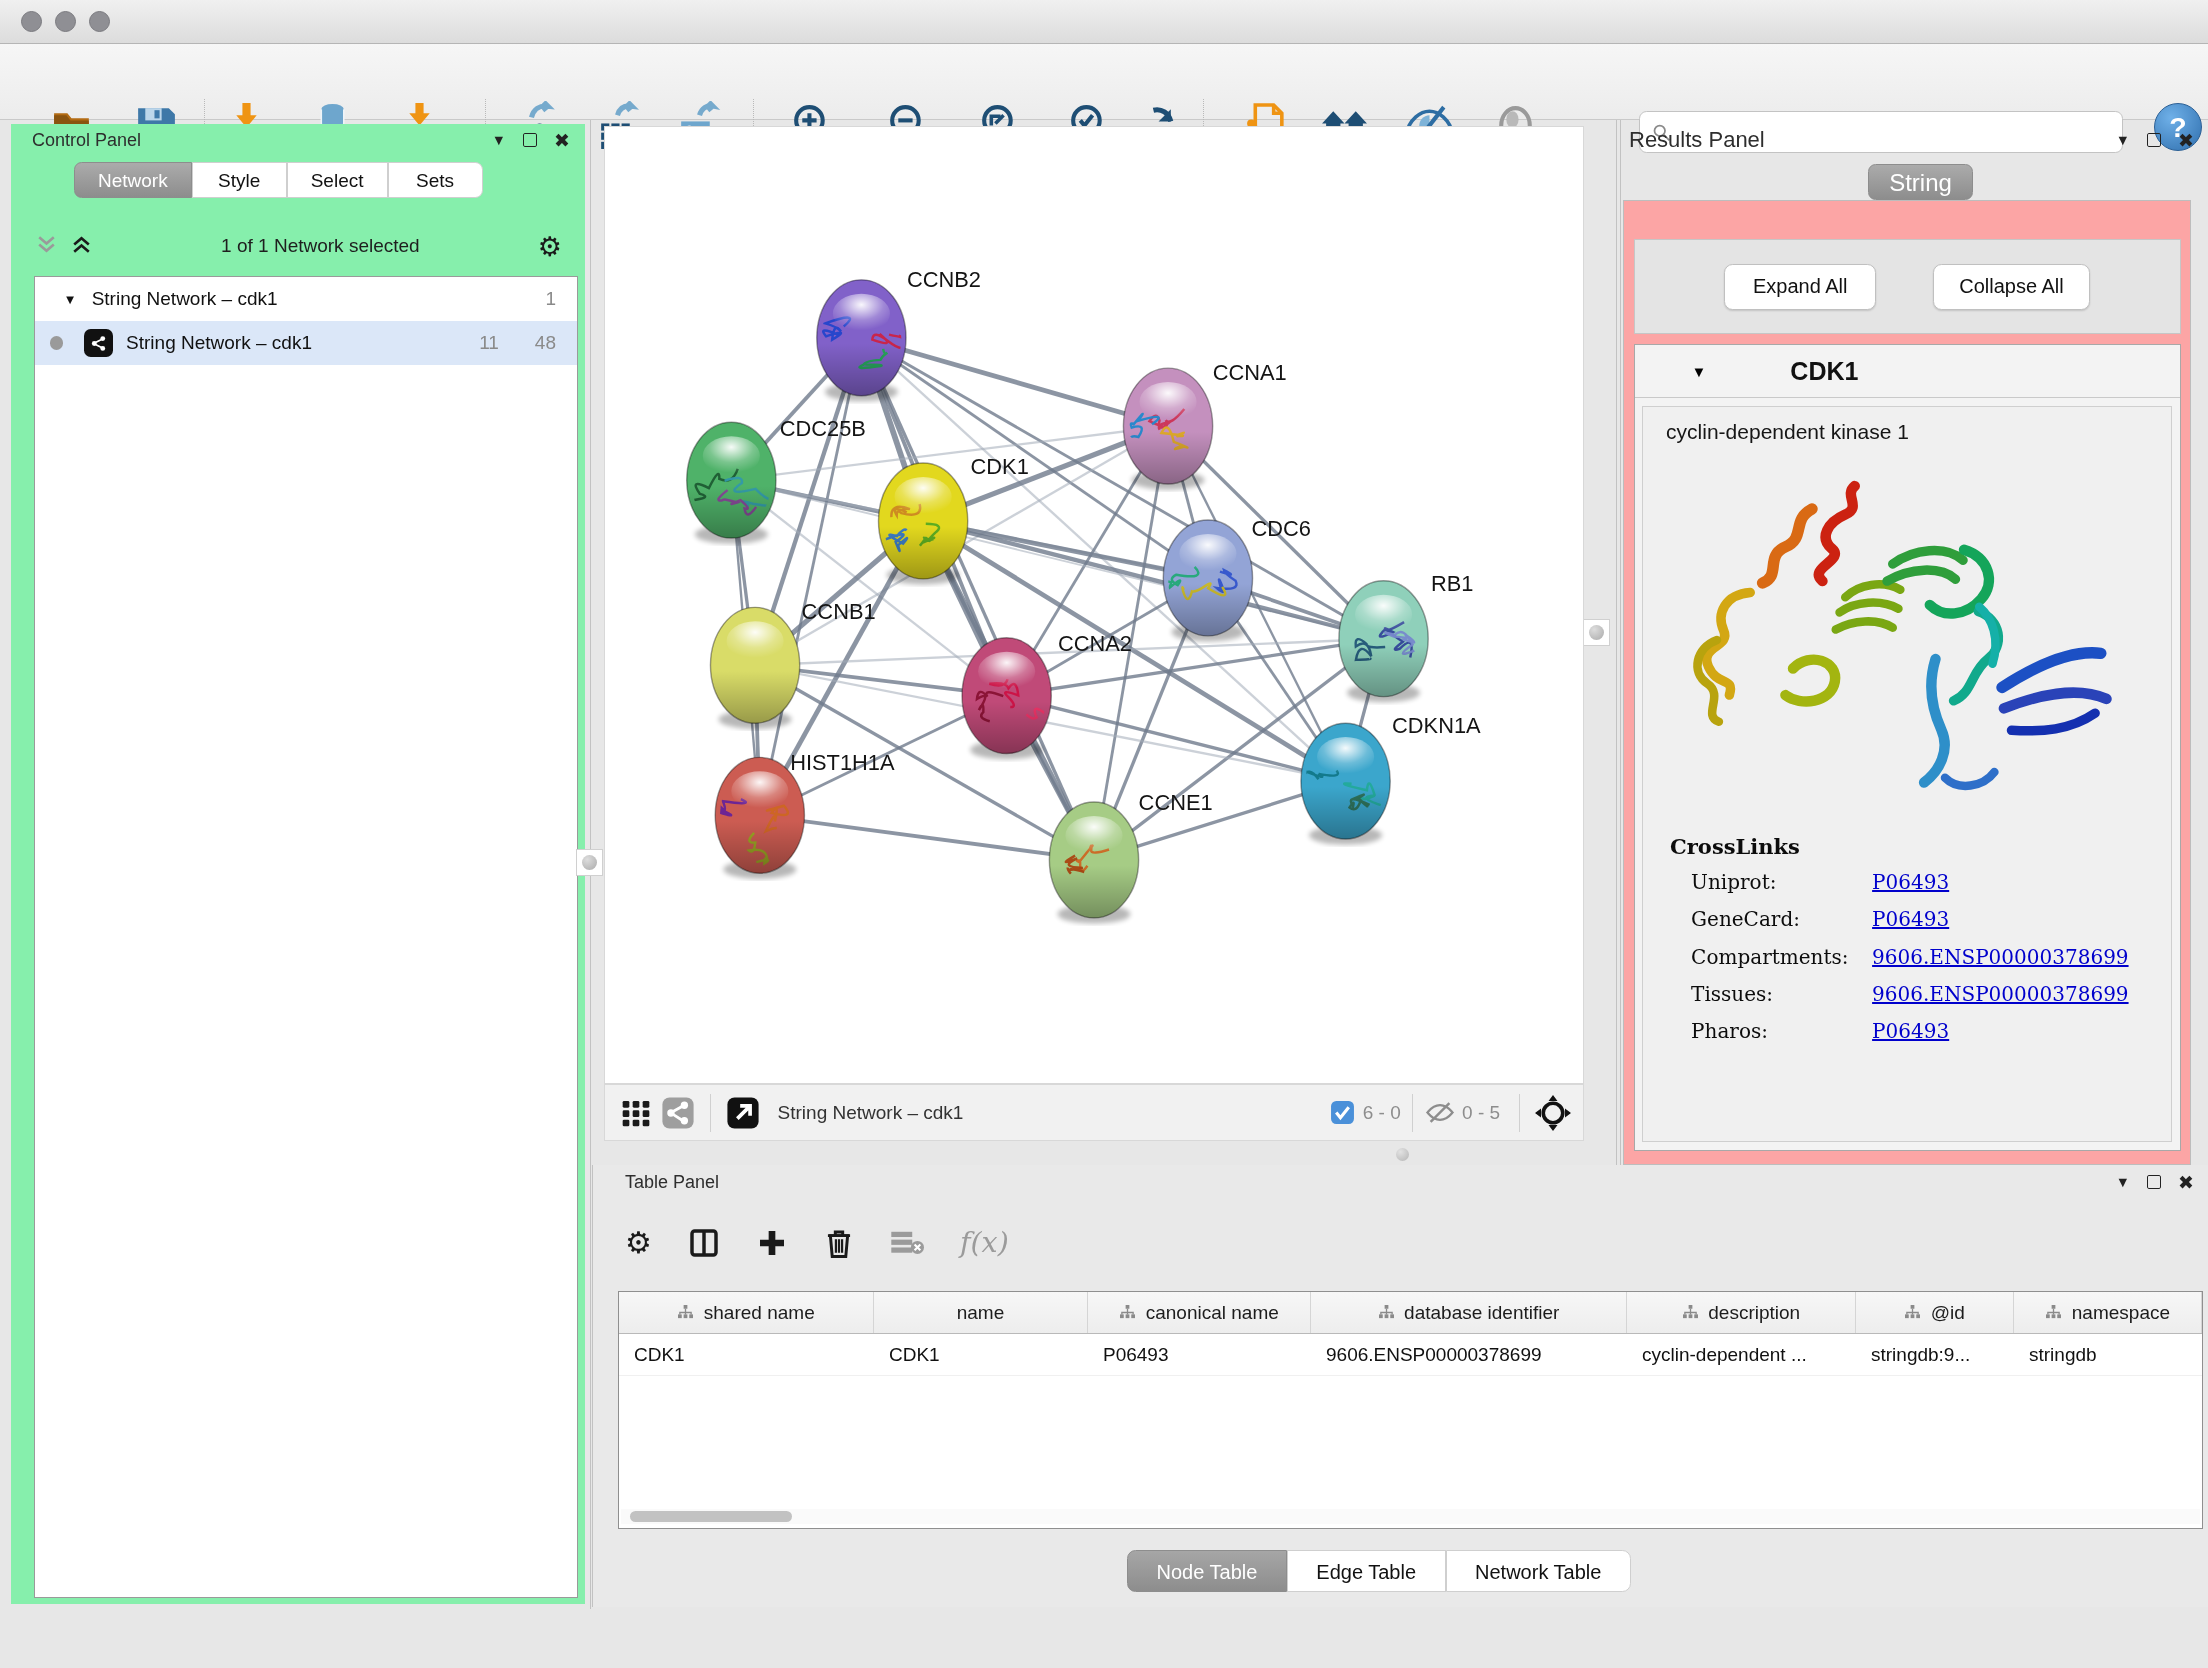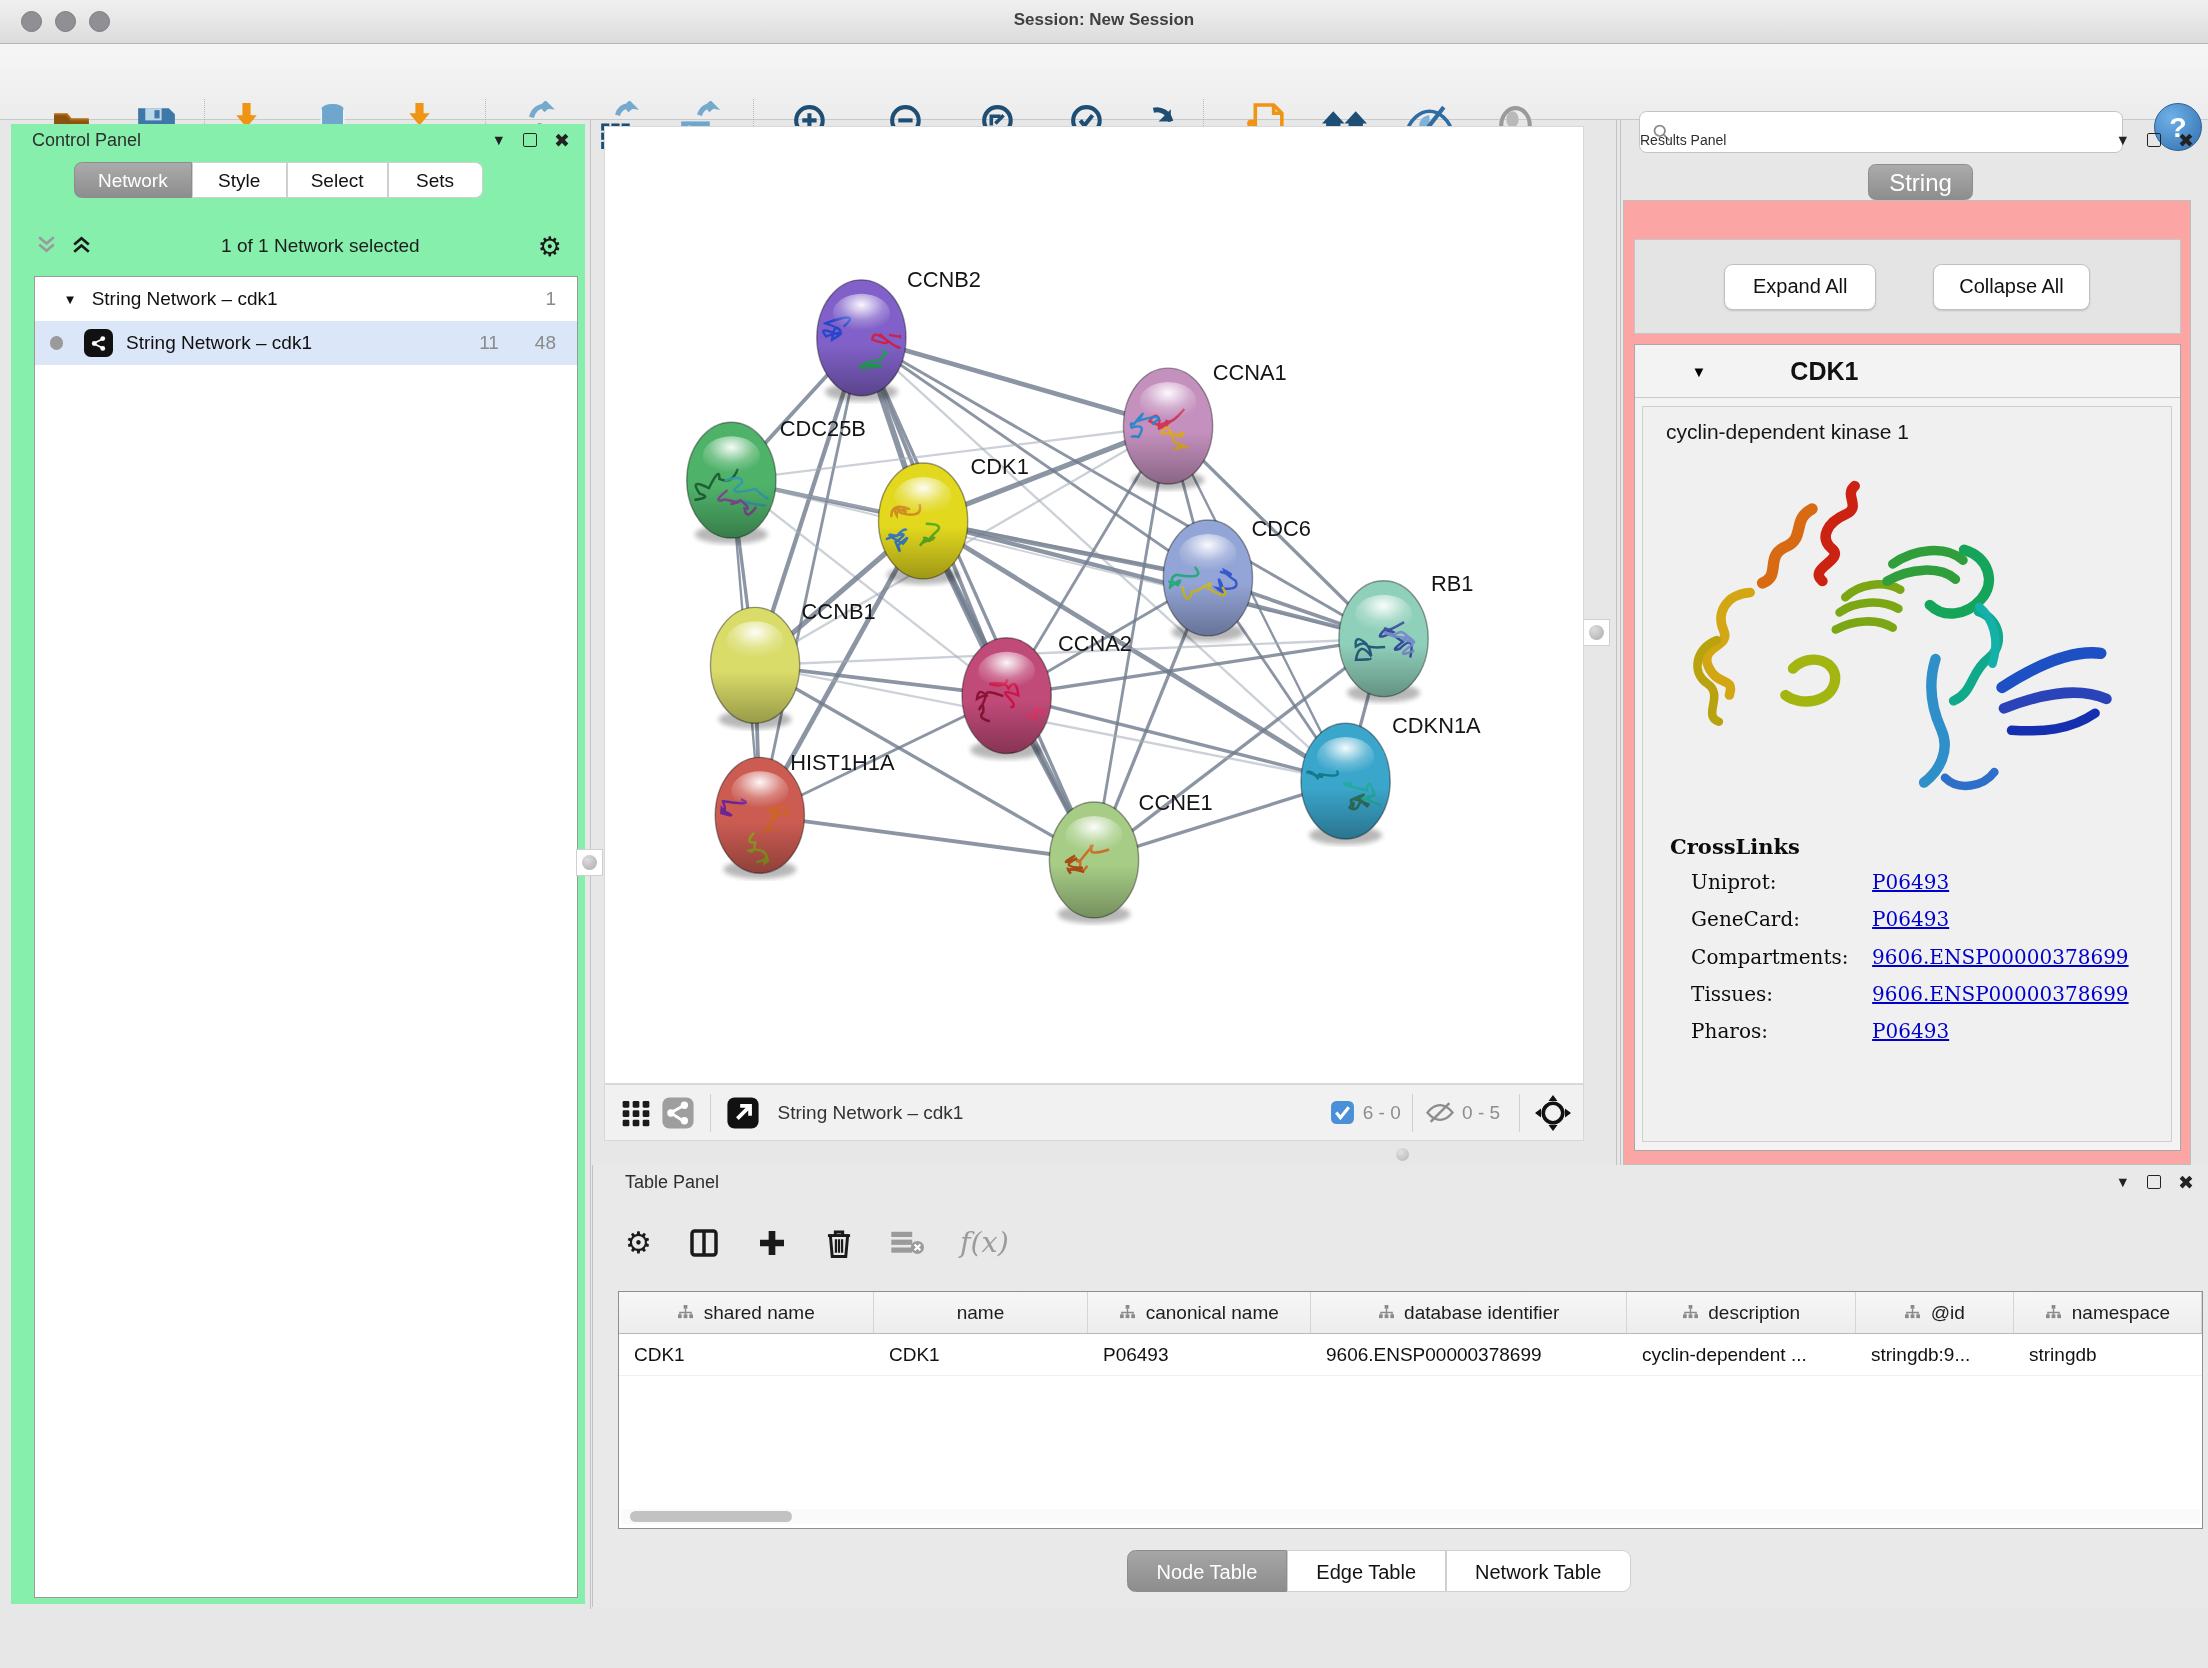--- a/index.html
+++ b/index.html
@@ -69,21 +69,21 @@
   .nf-ico { width:42px; height:38px; display:flex; align-items:center; justify-content:center; cursor:pointer; }
   .nf-sep { width:1px; height:38px; background:#d0d0d0; margin:0 11.4px; }
   .nf-title { font-size:19px; color:#333; margin-left:13.3px; flex:1; }
   .nf-stat { display:flex; align-items:center; gap:7.6px; font-size:19px; color:#8d8d8d; }
   .h-splitter-dot { position:absolute; left:1396px; top:1148px; width:13.3px; height:13.3px; border-radius:50%;
     background:radial-gradient(circle at 35% 30%, #e2e2e2, #b5b5b5); }
 
   
   .results-panel { position:absolute; left:1623px; top:124px; width:586px; height:1041px; }
   .rp-head { display:flex; align-items:center; height:32px; }
-  .rp-title { font-size:14px; color:#2e2e2e; margin-left:17px; }
+  .rp-title { font-size:22px; color:#2e2e2e; margin-left:6px; }
   .rp-icons { margin-left:auto; margin-right:15px; display:flex; gap:17px; align-items:center; }
   .rp-tab { position:absolute; left:245px; top:40px; width:105px; height:36px; line-height:36px; text-align:center;
     font-size:24px; color:#fff; background:linear-gradient(#ababab,#8d8d8d); border:1px solid #8d8d8d; border-radius:7.6px; cursor:pointer; }
   .rp-outer { position:absolute; left:0; top:76px; width:568px; bottom:0; background:#fca5a5; border:1px solid #bdbdbd; }
   .rp-btnbox { position:absolute; left:9.5px; right:9.5px; top:38px; height:95px; background:#e4e4e4; border:1px solid #c6c6c6; display:flex; align-items:center; justify-content:center; gap:57px; }
   .rp-btn { min-width:152px; height:46px; background:#fff; border:1px solid #c0c0c0; border-radius:8.6px;
     font-size:20px; color:#111; cursor:pointer; box-shadow:0 1px 1.9px rgba(0,0,0,.15); padding:0 25px; }
   .rp-card { position:absolute; left:9.5px; right:9.5px; top:143px; bottom:13.3px; background:#f3f3f3; border:1px solid #a8a8a8; }
   .rp-card-head { height:53px; display:flex; align-items:center; border-bottom:1px solid #c9c9c9; }
   .rp-card-head .arr { margin-left:57px; font-size:15px; cursor:pointer; }
@@ -128,21 +128,20 @@
 </style>
 </head>
 <body>
 
 <div id="app">
 
   <div class="titlebar">
     <span class="traffic" style="left:21px"></span>
     <span class="traffic" style="left:55px"></span>
     <span class="traffic" style="left:89px"></span>
-    <div class="win-title">Session: New Session</div>
   </div>
 
   <div class="toolbar">
     <button class="tb" style="left:43px">
       <svg viewBox="0 0 48 48">
           <path d="M5 12h13l4 5h17v7H5z" fill="#b36b13"></path>
           <path d="M5 40V14h12l4 5h18v4H11L5 40z" fill="#8a5410"></path>
           <path d="M11 24h34l-7 16H5z" fill="#f3a73f"></path>
         </svg>
     </button>

